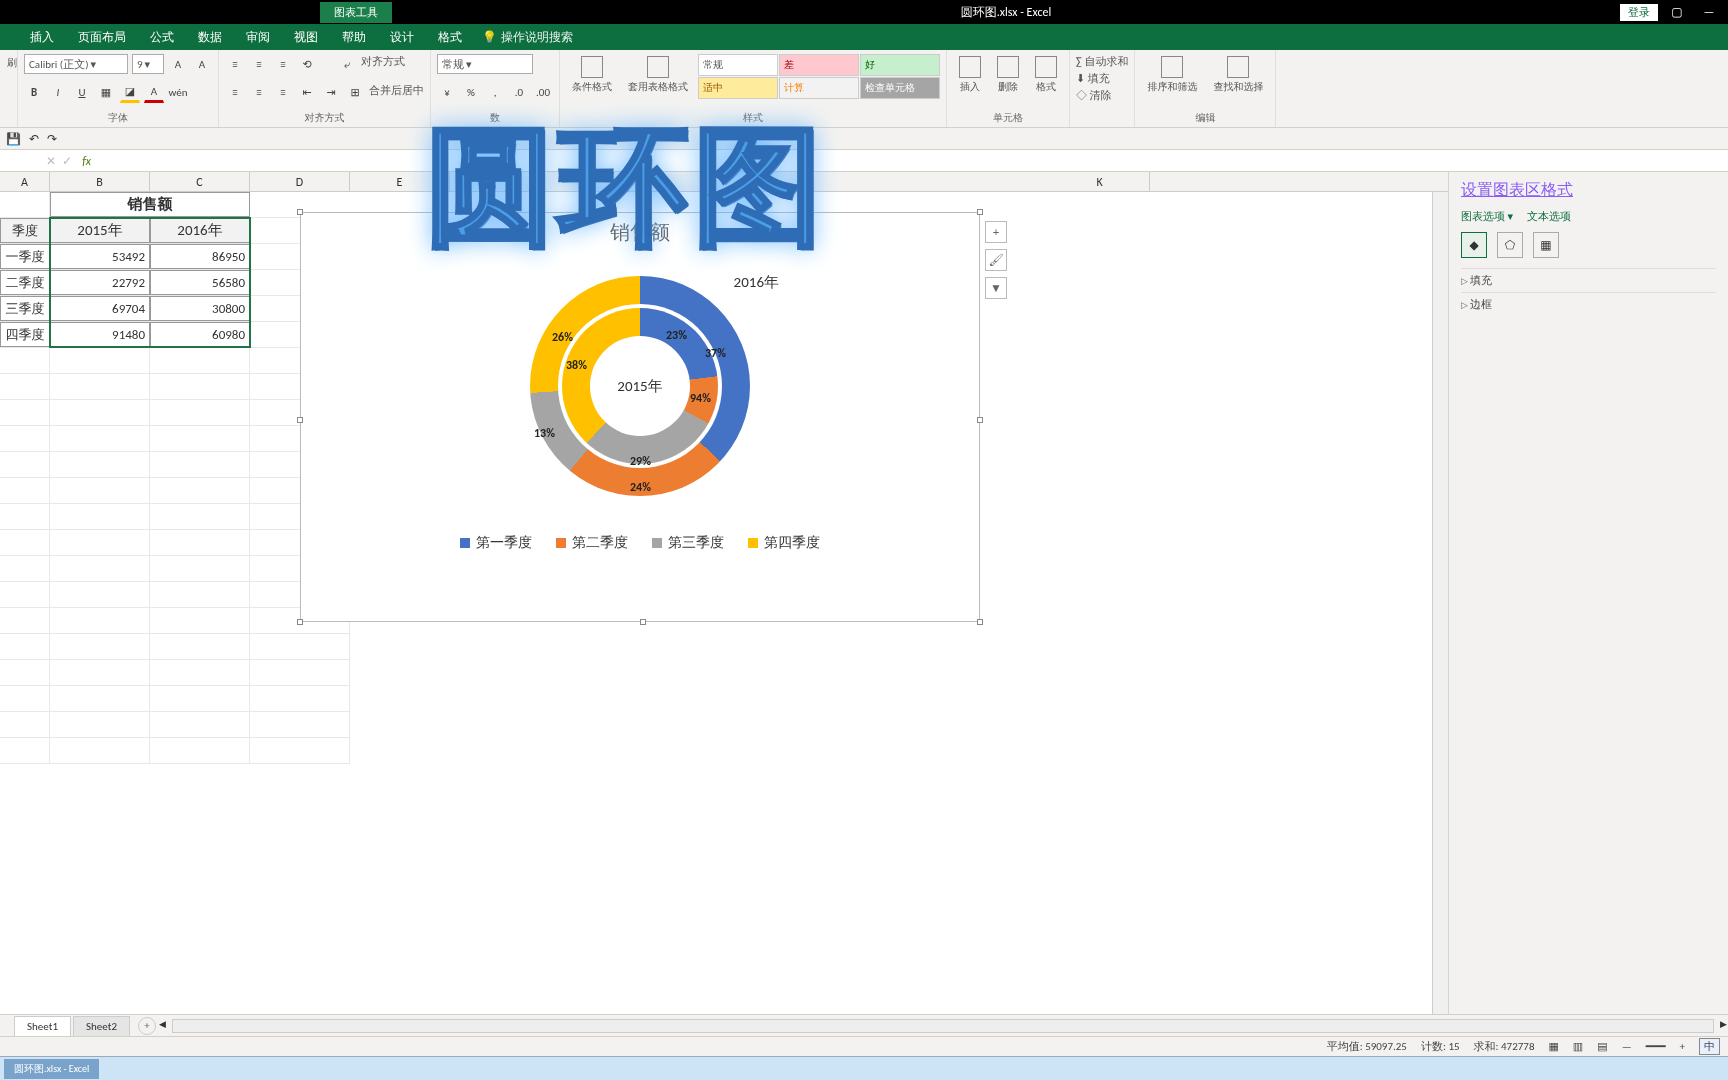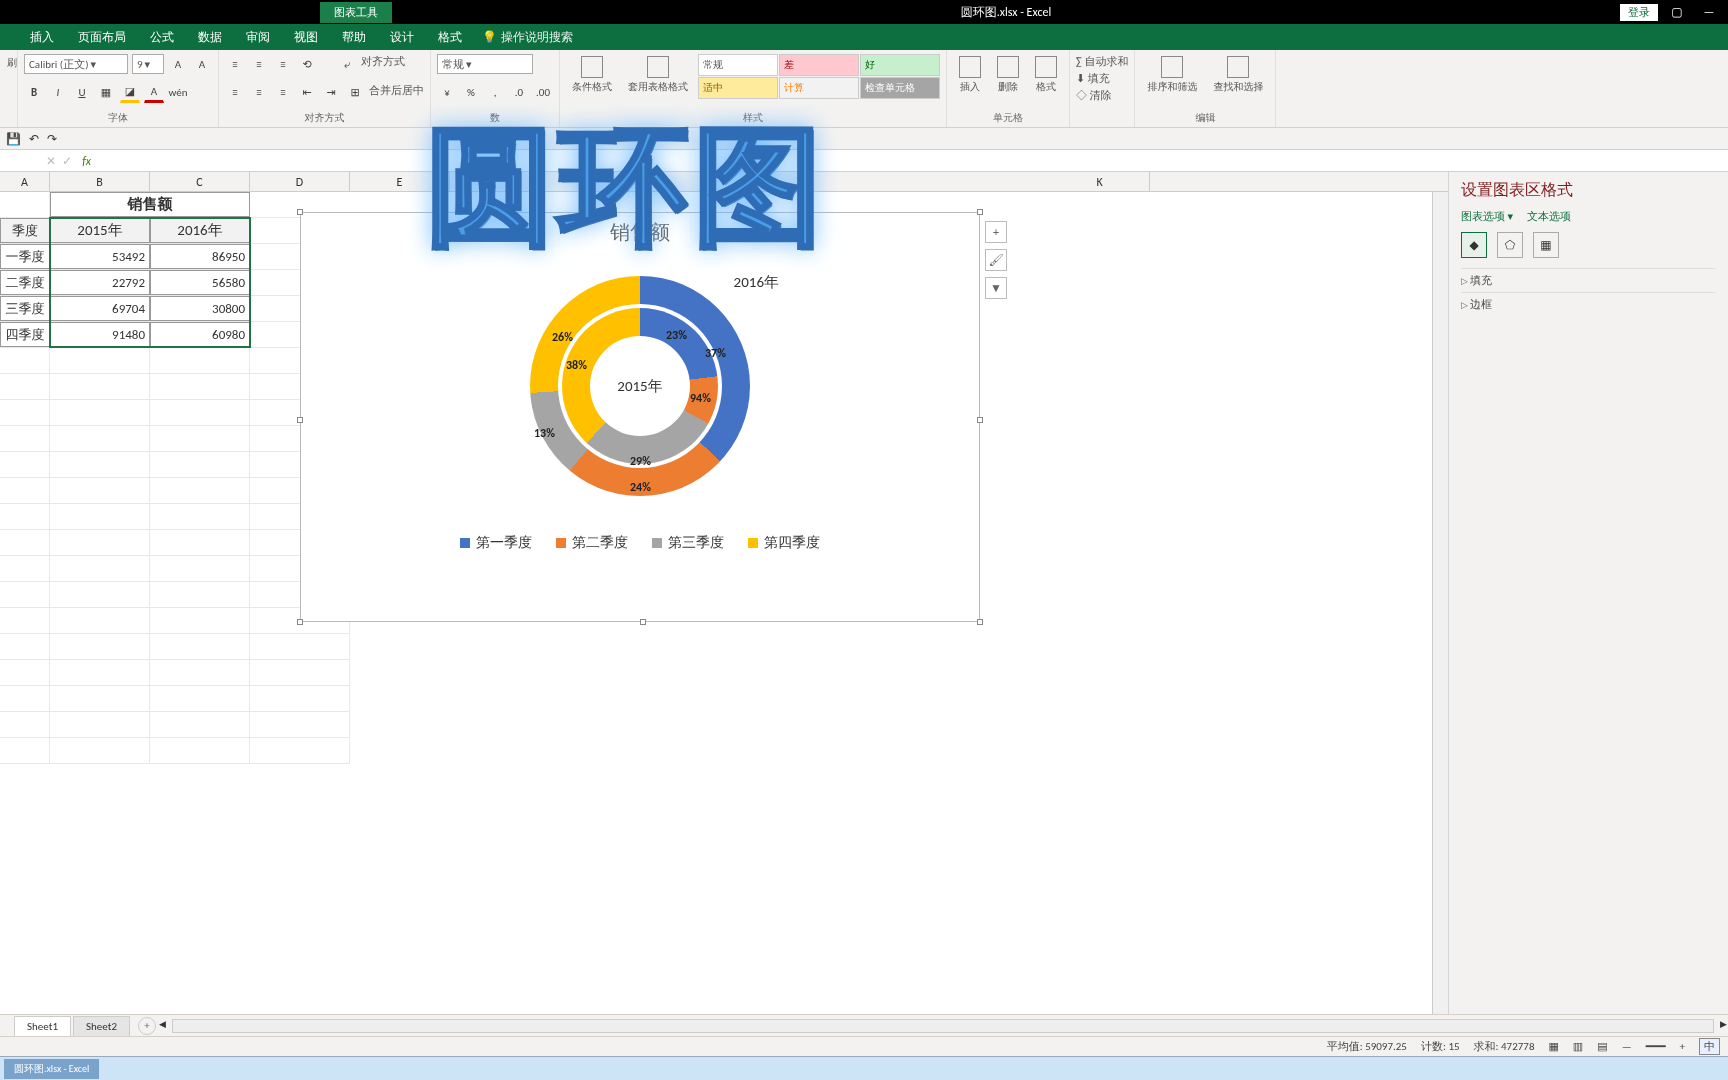--- a/index.html
+++ b/index.html
@@ -61,21 +61,21 @@
 .donut-hole { position: absolute; width: 100px; height: 100px; left: 80px; top: 80px; background: #fff; border-radius: 50%; display: flex; align-items: center; justify-content: center; font-size: 15px; }
 .dlabel { position: absolute; font-size: 12px; font-weight: bold; color: #222; }
 .outer-label { position:absolute; font-size:15px; color:#333; }
 .legend { display: flex; justify-content: center; gap: 24px; margin-top: 18px; font-size: 14px; align-items:center;}
 .legend-item { display: flex; align-items: center; gap: 6px; }
 .swatch { width: 10px; height: 10px; }
 
 .overlay-title { position: fixed; left: 425px; top: 100px; font-size: 130px; font-weight: 900; color: #4a9ee8; text-shadow: 0 0 24px #5bb0ff, 2px 2px 0 #2a5a9e; letter-spacing: 4px; pointer-events: none; -webkit-text-stroke: 3px #2e6db5;}
 
 .format-pane { width: 280px; background: #f3f2f1; border-left: 1px solid #d4d4d4; padding: 8px 12px; }
-.format-pane h2 { font-size: 16px; font-weight: normal; color: #7f1d1d; margin-bottom: 8px; }
+.format-pane h2 { font-size: 16px; font-weight: normal; color: #8b5cf6; margin-bottom: 8px; text-decoration: underline; }
 .format-pane .opts { display: flex; gap: 14px; font-size: 11px; color: #0d6e3f; margin-bottom:8px; align-items:center;}
 .format-pane .fmt-icons { display:flex; gap:10px; margin:6px 0 10px;}
 .format-pane .fmt-ico { width:26px; height:26px; border:1px solid #aaa; display:flex; align-items:center; justify-content:center;}
 .format-pane .fmt-ico.active { border:1px solid #0d6e3f; background:#e8f0ea;}
 .format-pane .section { font-size: 11px; color: #444; padding: 4px 0; border-top: 1px solid #ddd; cursor:pointer;}
 .format-pane .section::before { content: "▷ "; font-size:9px; color:#666;}
 
 .sheet-tabs { height: 22px; background: #f3f2f1; border-top: 1px solid #d4d0c8; display: flex; align-items: center; font-size: 11px; padding-left: 14px; gap:2px;}
 .sheet-tab { padding: 3px 12px; background: #fff; border: 1px solid #ccc; border-bottom: none; }
 .sheet-tab.inactive { background: #e5e5e5; }

